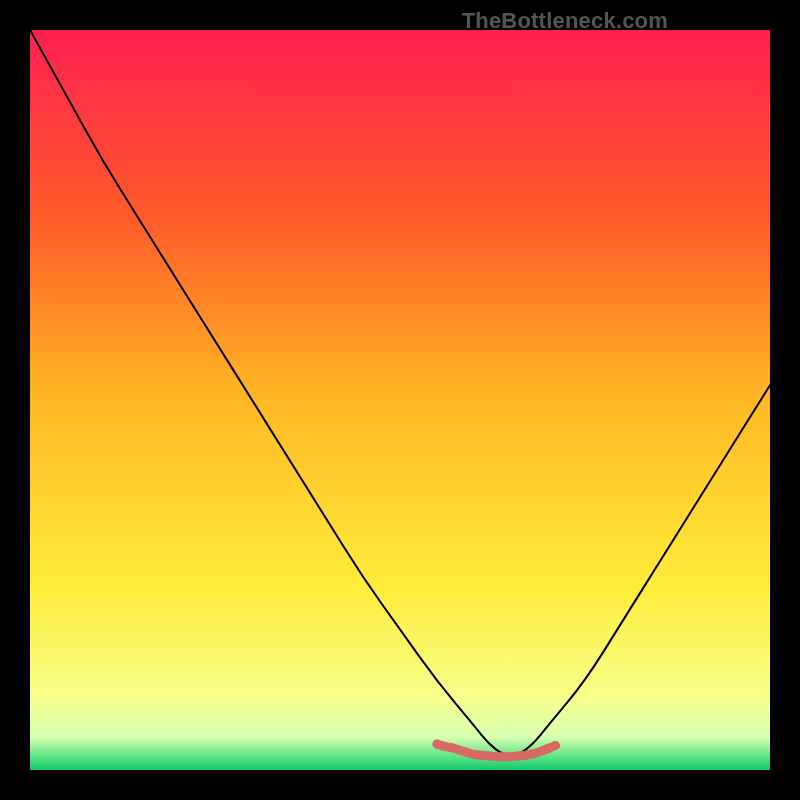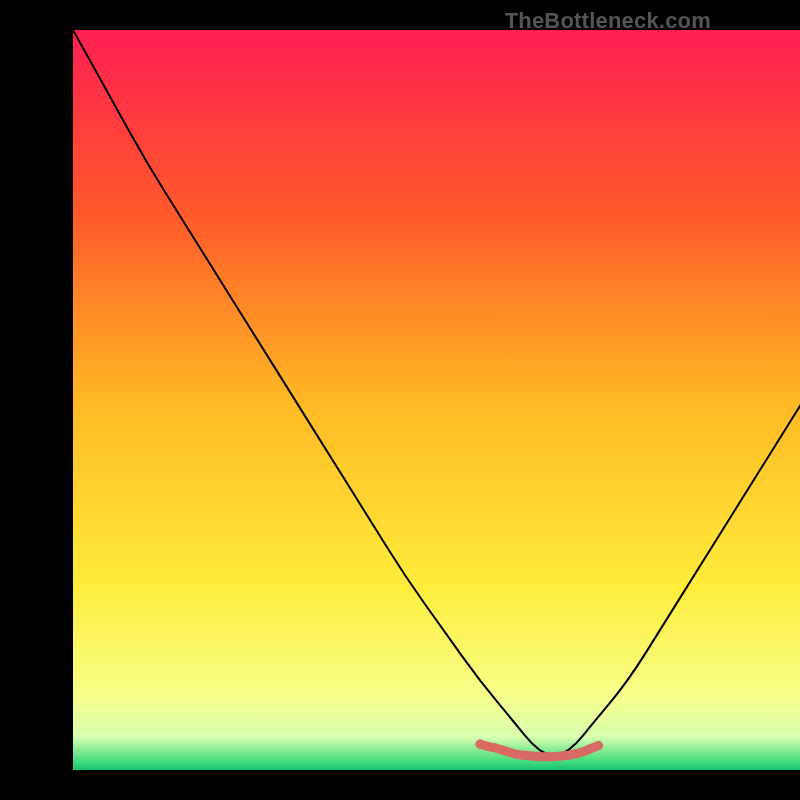--- a/index.html
+++ b/index.html
@@ -9,21 +9,20 @@
     height: 800px;
     overflow: hidden;
     background: #000;
     font-family: Arial, Helvetica, sans-serif;
   }
   .frame {
     position: relative;
     width: 680px;
     height: 800px;
     background: #000;
-    margin-left: 43px;
   }
   .watermark {
     position: absolute;
     top: 8px;
     right: 12px;
     color: #555;
     font-size: 22px;
     font-weight: 600;
     letter-spacing: 0.2px;
     user-select: none;

